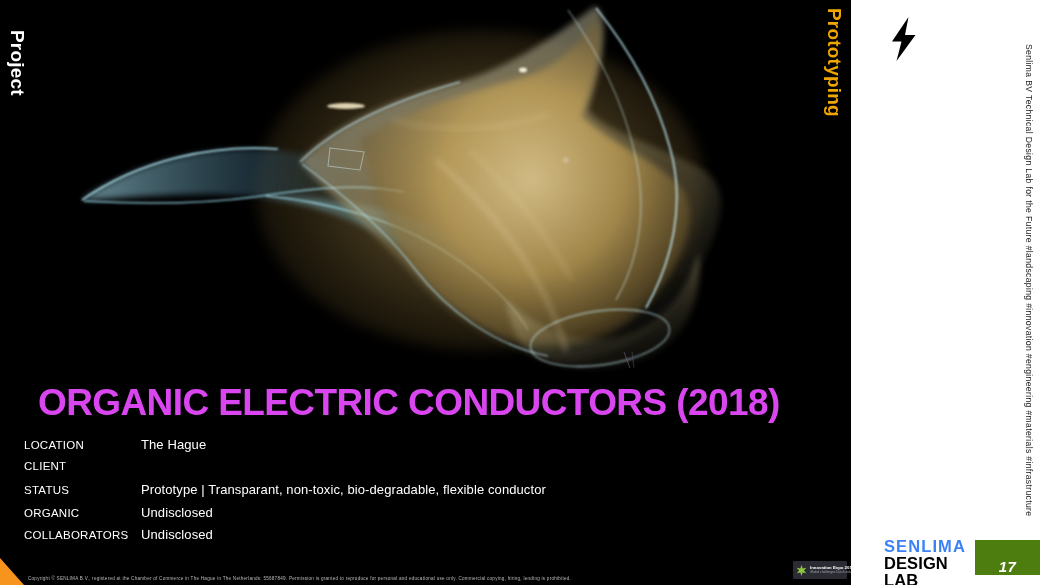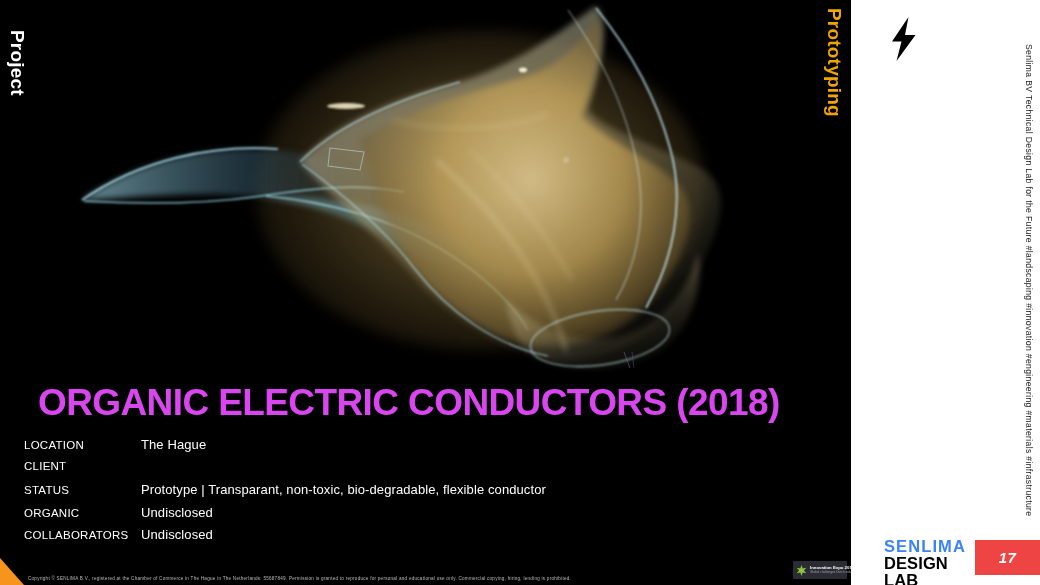--- a/index.html
+++ b/index.html
@@ -218,23 +218,23 @@
     line-height: 1.02;
     display: block;
   }
 
   .page-badge {
     position: absolute;
     left: 975px;
     top: 540px;
     width: 65px;
     height: 35px;
-    background: #ef4444;
+    background: #4d7c0f;
     display: flex;
-    align-items: center;
+    align-items: flex-end;
     justify-content: center;
   }
   .page-num {
     font-size: 15px;
     font-style: italic;
     font-weight: bold;
     color: #ffffff;
     letter-spacing: 0.5px;
   }
 </style>

